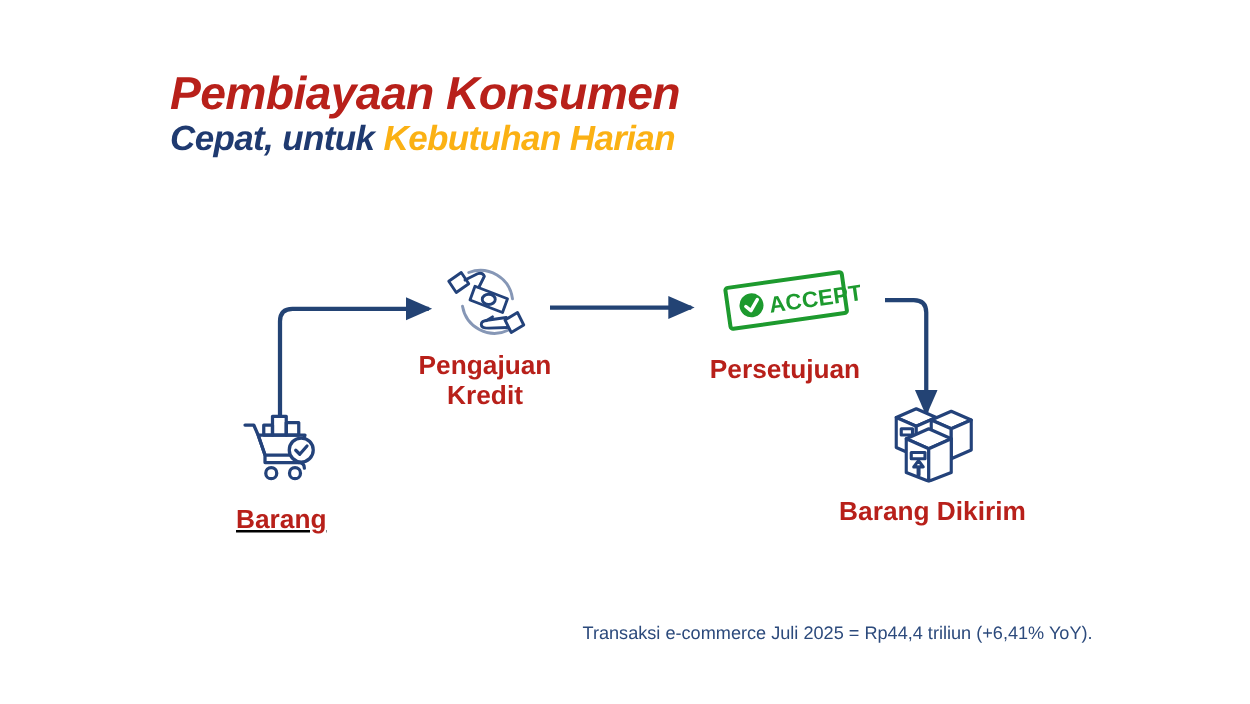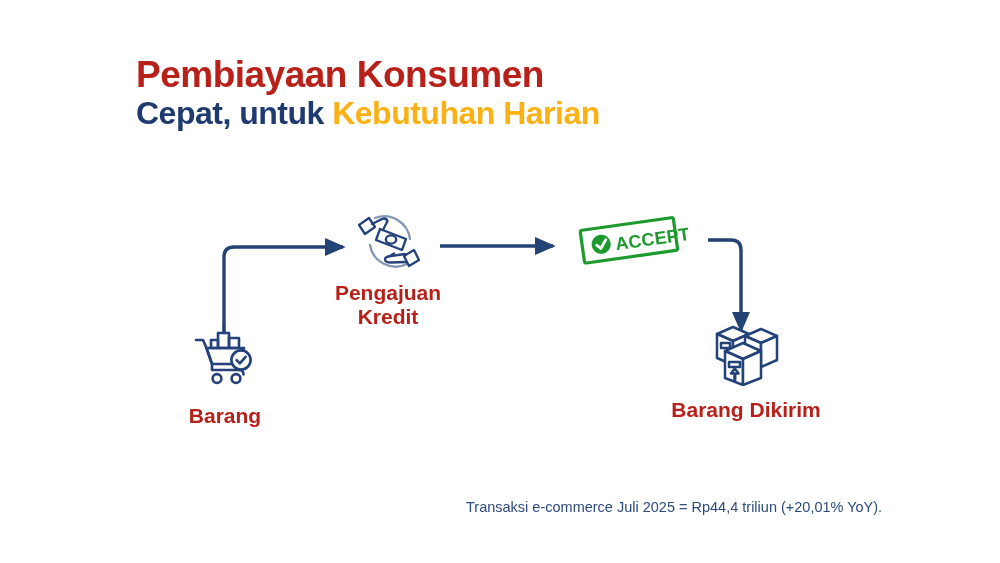--- a/index.html
+++ b/index.html
@@ -27,27 +27,28 @@
     position: absolute;
     left: 136px;
     top: 56px;
     width: 760px;
   }
   .title-line {
     font-weight: bold;
     letter-spacing: -0.5px;
     line-height: 1.02;
     white-space: nowrap;
+    font-style: italic;
   }
   .title-line-1 {
     font-size: 37px;
     color: #B8201A;
   }
   .title-line-2 {
-    font-size: 32px;
+    font-size: 28px;
     margin-top: 3px;
   }
   .tl2-a { color: #1F3A70; }
   .tl2-b { color: #FBB114; }
 
   
   .diagram {
     position: absolute;
     left: 0;
     top: 0;
@@ -66,20 +67,21 @@
     line-height: 1.16;
     white-space: nowrap;
   }
   .node-label.two-line { white-space: normal; }
 
   
   #node-barang {
     left: 150px;
     top: 322px;
     width: 150px;
+    text-decoration: underline;
   }
   #node-barang .icon-wrap { height: 66px; }
   #node-barang .node-label { margin-top: 16px; }
 
   
   #node-kredit {
     left: 313px;
     top: 208px;
     width: 150px;
   }
@@ -206,20 +208,21 @@
     <div class="icon-wrap">
       <svg width="120" height="58" viewBox="0 0 120 58">
         <g transform="rotate(-8 60 29)">
           <rect x="14" y="12" width="94" height="33" rx="2" fill="none" stroke="#1D9A2E" stroke-width="3.2"></rect>
           <circle cx="33" cy="28.5" r="9.6" fill="#1D9A2E"></circle>
           <path d="M28.4,28.8 L32,32.6 L38.2,24.6" fill="none" stroke="#ffffff" stroke-width="2.8" stroke-linecap="round" stroke-linejoin="round"></path>
           <text x="47" y="36.5" font-family="'Liberation Sans', sans-serif" font-size="18" font-weight="bold" fill="#1D9A2E" letter-spacing="0.2">ACCEPTED</text>
         </g>
       </svg>
     </div>
+    <div class="node-label">Persetujuan</div>
   </div>
 
   <div class="node" id="node-dikirim">
     <div class="icon-wrap">
       <svg width="78" height="70" viewBox="0 0 78 70">
         <g fill="#ffffff" stroke="#23427A" stroke-width="2.5" stroke-linecap="round" stroke-linejoin="round">
 
           <path d="M10,18 L26,11 L42,18 L26,25 Z"></path>
           <path d="M10,18 L10,42 L26,49 L26,25 Z"></path>
           <path d="M26,25 L26,49 L42,42 L42,18 Z"></path>
@@ -234,15 +237,15 @@
           <path d="M36,43 L36,69 L54,62 L54,35 Z"></path>
           <rect x="22" y="46" width="11" height="5"></rect>
 
           <path d="M27.5,64 L27.5,57.5 L24,57.5 L27.8,52.5 L31.6,57.5 L28.2,57.5 L28.2,64 Z" fill="#ffffff"></path>
         </g>
       </svg>
     </div>
     <div class="node-label">Barang Dikirim</div>
   </div>
 
-  <div class="footnote">Transaksi e-commerce Juli 2025 = Rp44,4 triliun (+20,01% YoY).</div>
+  <div class="footnote">Transaksi e-commerce Juli 2025 = Rp44,4 triliun (+6,41% YoY).</div>
 
 </div>
 
 </body></html>

